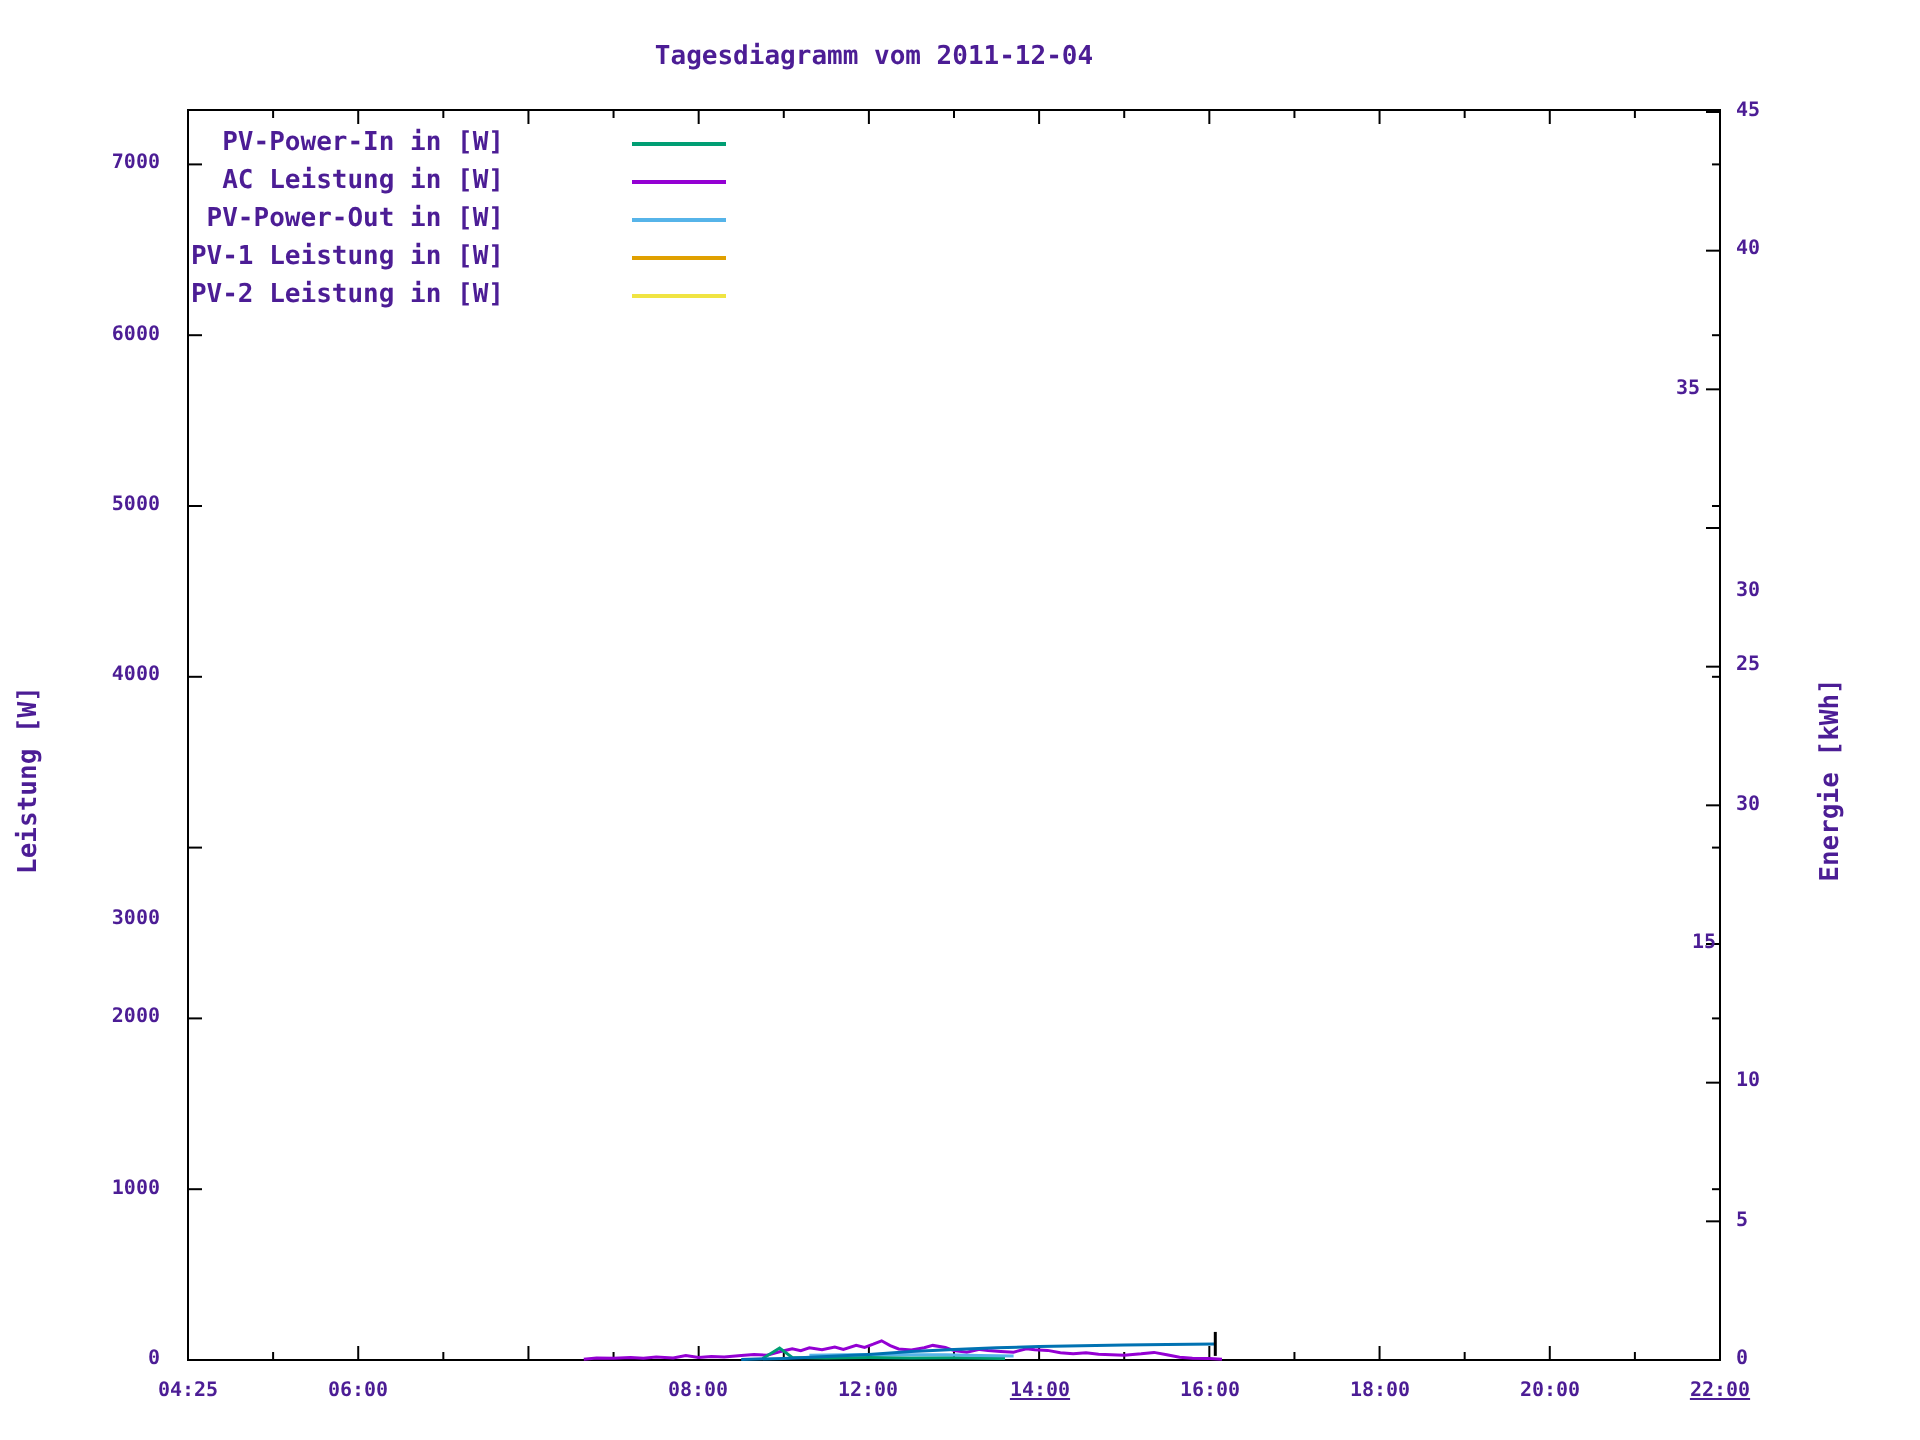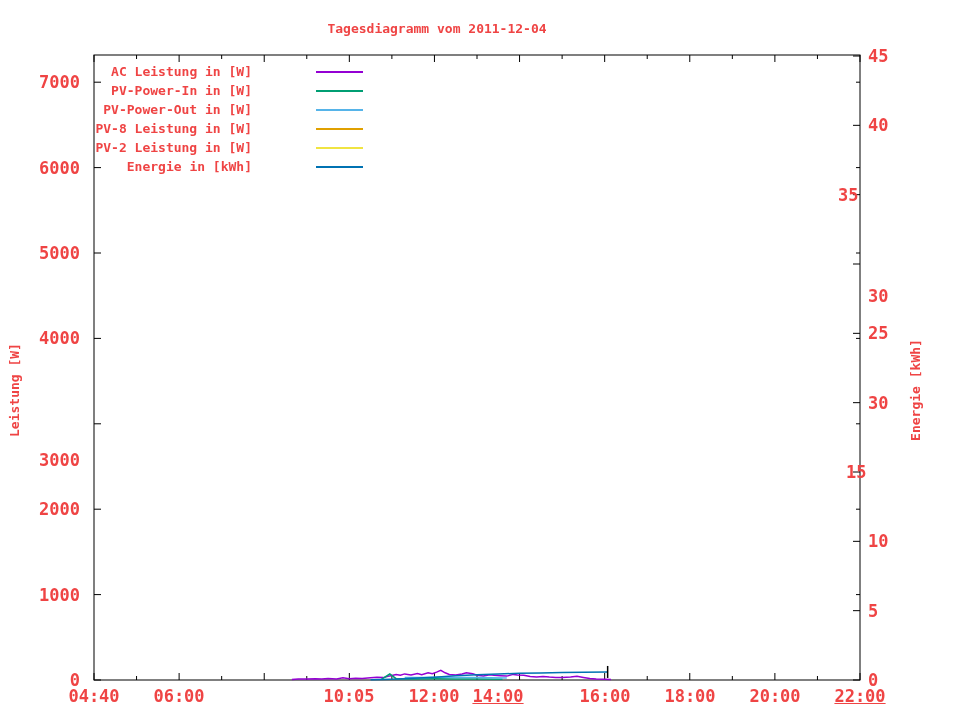--- a/index.html
+++ b/index.html
@@ -1,32 +1,32 @@
 <!DOCTYPE html>
 <html><head>
 <meta charset="utf-8">
 <style>
   html,body{margin:0;padding:0;background:#fff;}
   .stage{
     position:relative;width:960px;height:720px;background:#ffffff;overflow:hidden;
-    font-family:"DejaVu Sans Mono","Liberation Mono",monospace;color:#ef4444;
+    font-family:"DejaVu Sans Mono","Liberation Mono",monospace;color:#4c1d95;
   }
   .title{
     position:absolute;left:0;top:21px;width:874px;text-align:center;
     font-size:13px;font-weight:bold;letter-spacing:0px;
   }
   .ylabel{
     position:absolute;width:200px;height:16px;text-align:center;
     font-size:13px;font-weight:bold;transform:rotate(-90deg);
   }
   .ylabel.left{left:-85px;top:382px;}
   .ylabel.right{left:816px;top:382px;}
   svg#plot{position:absolute;left:0;top:0;}
   .ticklabel{
-    position:absolute;font-size:17px;font-weight:bold;line-height:16px;white-space:nowrap;
+    position:absolute;font-size:10px;font-weight:bold;line-height:16px;white-space:nowrap;
   }
   .ticklabel.y1{width:70px;text-align:right;}
   .ticklabel.y2{width:60px;text-align:left;}
   .ticklabel.x{width:64px;text-align:center;}
   .legend{position:absolute;left:94px;top:62px;}
   .lrow{display:flex;align-items:center;height:19px;}
   .ltext{display:block;width:158px;text-align:right;font-size:13px;font-weight:bold;white-space:pre;}
   .lline{display:block;width:47px;height:2px;margin-left:64px;background:#000;}
 </style>
 </head>
@@ -121,51 +121,47 @@
       <div class="ticklabel y2" style="left: 868px; top: 672px;">0</div>
       <div class="ticklabel y2" style="left: 868px; top: 603px;">5</div>
       <div class="ticklabel y2" style="left: 868px; top: 533px;">10</div>
       <div class="ticklabel y2" style="left: 820px; top: 464px; margin-left: 26px;">15</div>
       <div class="ticklabel y2" style="left: 868px; top: 395px;">30</div>
       <div class="ticklabel y2" style="left: 868px; top: 325px;">25</div>
       <div class="ticklabel y2" style="left: 868px; top: 256px; margin-top: 32px;">30</div>
       <div class="ticklabel y2" style="left: 838px; top: 187px;">35</div>
       <div class="ticklabel y2" style="left: 868px; top: 117px;">40</div>
       <div class="ticklabel y2" style="left: 868px; top: 48px;">45</div>
-      <div class="ticklabel x" style="left: 62px; top: 688px;">04:40</div>
+      <div class="ticklabel x" style="left: 62px; top: 688px;">04:25</div>
       <div class="ticklabel x" style="left: 147px; top: 688px;">06:00</div>
       <div class="ticklabel x" style="left: 232px; top: 688px; margin-top: 35px;">08:00</div>
-      <div class="ticklabel x" style="left: 317px; top: 688px;">10:05</div>
+      <div class="ticklabel x" style="left: 317px; top: 688px;">08:00</div>
       <div class="ticklabel x" style="left: 402px; top: 688px;">12:00</div>
-      <div class="ticklabel x" style="left: 466px; top: 688px; text-decoration: underline;">14:00</div>
+      <div class="ticklabel x" style="left: 488px; top: 688px; text-decoration: underline;">14:00</div>
       <div class="ticklabel x" style="left: 573px; top: 688px;">16:00</div>
       <div class="ticklabel x" style="left: 658px; top: 688px;">18:00</div>
       <div class="ticklabel x" style="left: 743px; top: 688px;">20:00</div>
       <div class="ticklabel x" style="left: 828px; top: 688px; text-decoration: underline;">22:00</div>
     </div>
 
   <div class="legend">
     <div class="lrow">
+      <span class="ltext">PV-Power-In in [W]</span>
+      <span class="lline" style="background: rgb(0, 158, 115);"></span>
+    </div>
+    <div class="lrow">
       <span class="ltext">AC Leistung in [W]</span>
       <span class="lline" style="background: rgb(148, 0, 211);"></span>
-    </div>
-    <div class="lrow">
-      <span class="ltext">PV-Power-In in [W]</span>
-      <span class="lline" style="background: rgb(0, 158, 115);"></span>
     </div>
     <div class="lrow">
       <span class="ltext">PV-Power-Out in [W]</span>
       <span class="lline" style="background: rgb(86, 180, 233);"></span>
     </div>
     <div class="lrow">
-      <span class="ltext">PV-8 Leistung in [W]</span>
+      <span class="ltext">PV-1 Leistung in [W]</span>
       <span class="lline" style="background: rgb(224, 160, 0);"></span>
     </div>
     <div class="lrow">
       <span class="ltext">PV-2 Leistung in [W]</span>
       <span class="lline" style="background: rgb(240, 228, 66);"></span>
     </div>
-    <div class="lrow">
-      <span class="ltext">Energie in [kWh]</span>
-      <span class="lline" style="background: rgb(0, 114, 178);"></span>
-    </div>
   </div>
 </div>
 
 </body></html>

